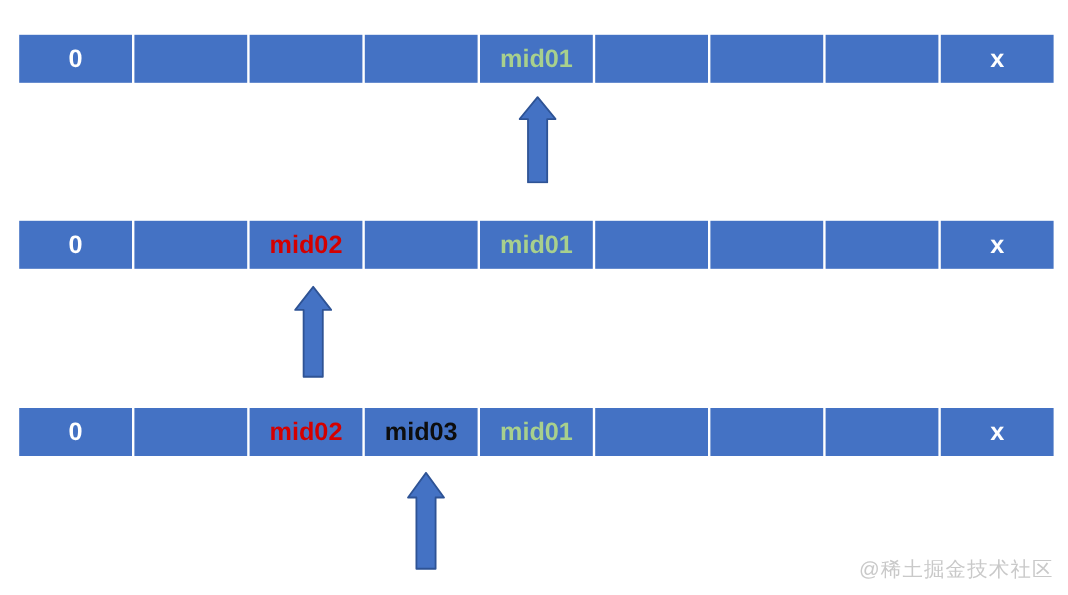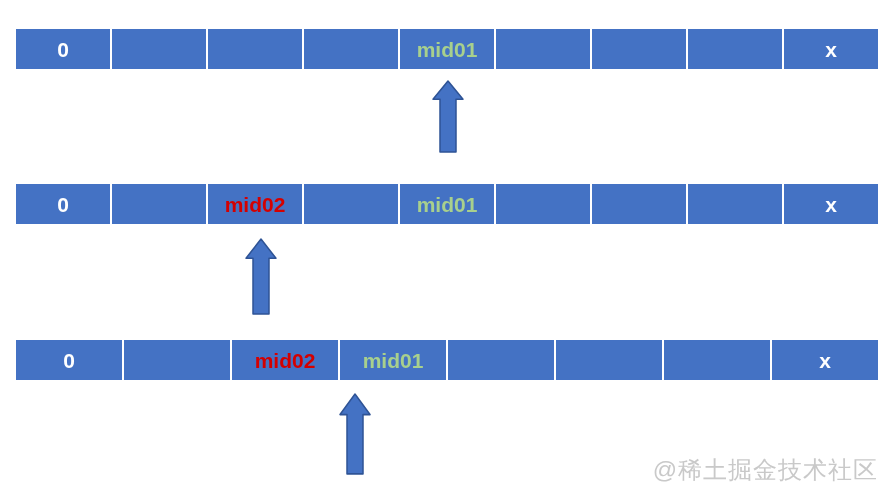--- a/index.html
+++ b/index.html
@@ -39,21 +39,21 @@
   }
   .arrow {
     position: absolute;
     width: 32px;
     display: block;
   }
   .watermark {
     position: absolute;
     right: 12px;
     bottom: 10px;
-    font-size: 24px;
+    font-size: 17px;
     color: #c9c9c9;
     letter-spacing: 1px;
     white-space: nowrap;
   }
 </style>
 </head>
 <body>
 
 <div class="canvas">
 
@@ -78,20 +78,21 @@
       <div class="cell" style="color: rgb(255, 255, 255);"></div>
       <div class="cell" style="color: rgb(255, 255, 255);"></div>
       <div class="cell" style="color: rgb(255, 255, 255);"></div>
       <div class="cell" style="color: rgb(255, 255, 255);">x</div>
     </div>
 
   <div class="array-row" style="top:340px;">
       <div class="cell" style="color: rgb(255, 255, 255);">0</div>
       <div class="cell" style="color: rgb(255, 255, 255);"></div>
       <div class="cell" style="color: rgb(212, 0, 0);">mid02</div>
+      <div class="cell" style="color: rgb(13, 13, 13);">mid03</div>
       <div class="cell" style="color: rgb(168, 208, 141);">mid01</div>
       <div class="cell" style="color: rgb(255, 255, 255);"></div>
       <div class="cell" style="color: rgb(255, 255, 255);"></div>
       <div class="cell" style="color: rgb(255, 255, 255);"></div>
       <div class="cell" style="color: rgb(255, 255, 255);">x</div>
     </div>
 
   <svg class="arrow" style="left:432px; top:80px; height:73px;" viewBox="0 0 32 76" preserveAspectRatio="none">
     <polygon points="16,1 31,20 24,20 24,75 8,75 8,20 1,20" fill="#4472C4" stroke="#2E5395" stroke-width="1.5" stroke-linejoin="round"></polygon>
   </svg>

